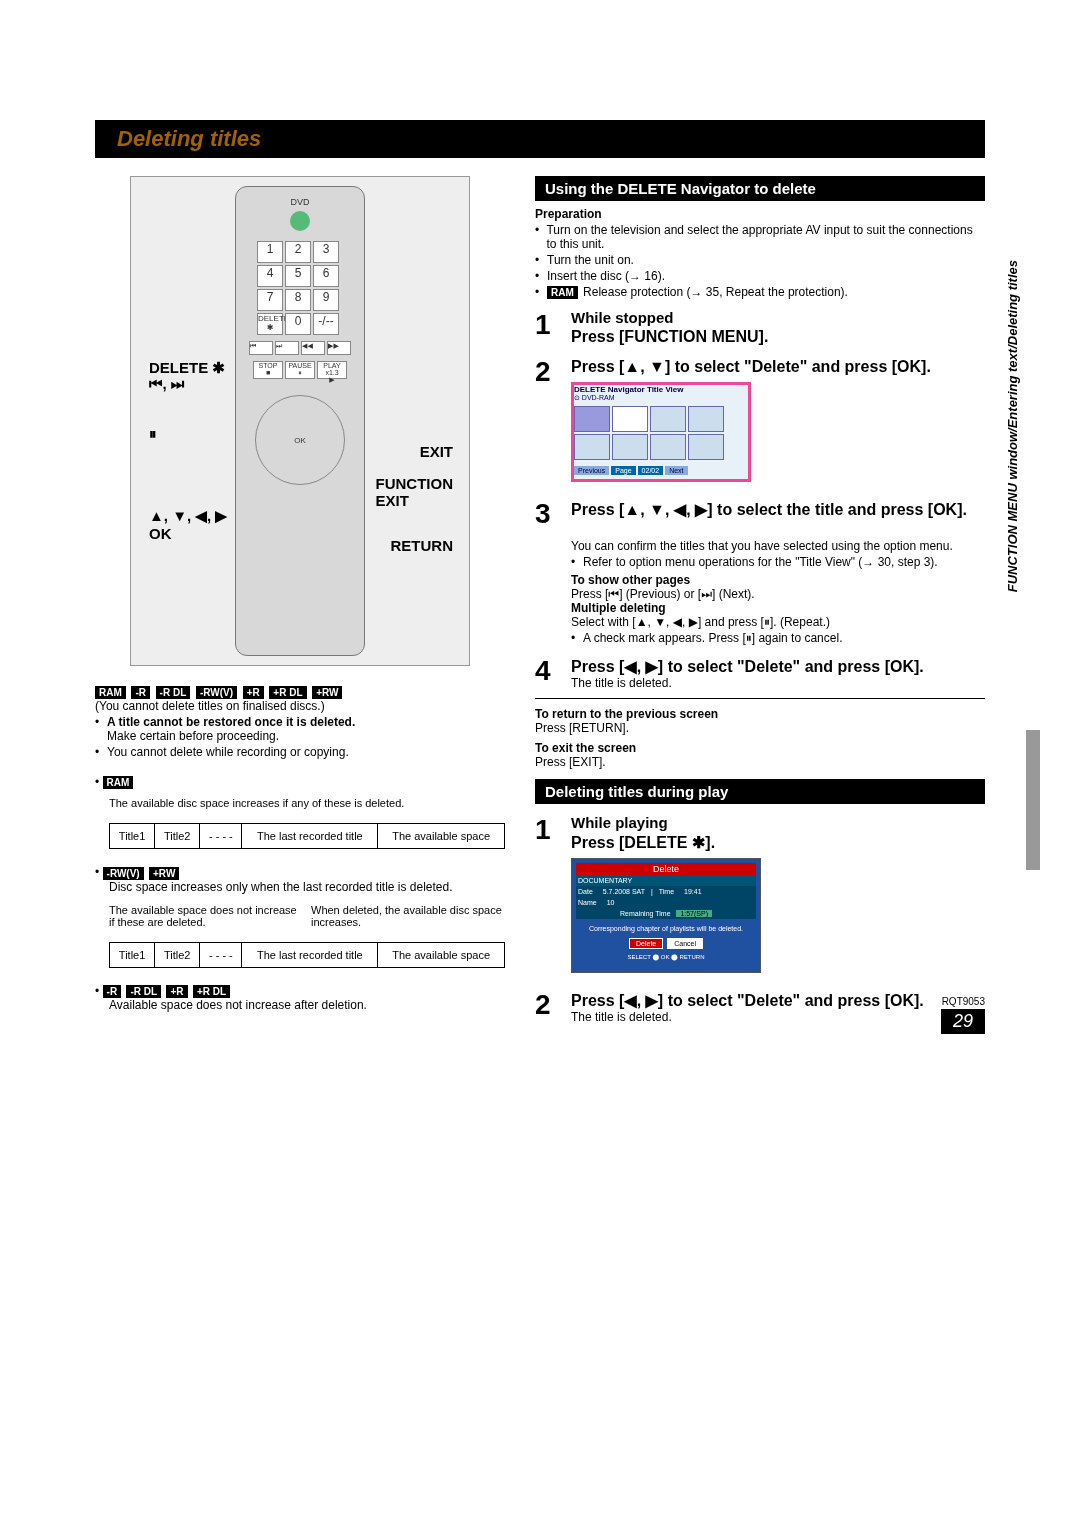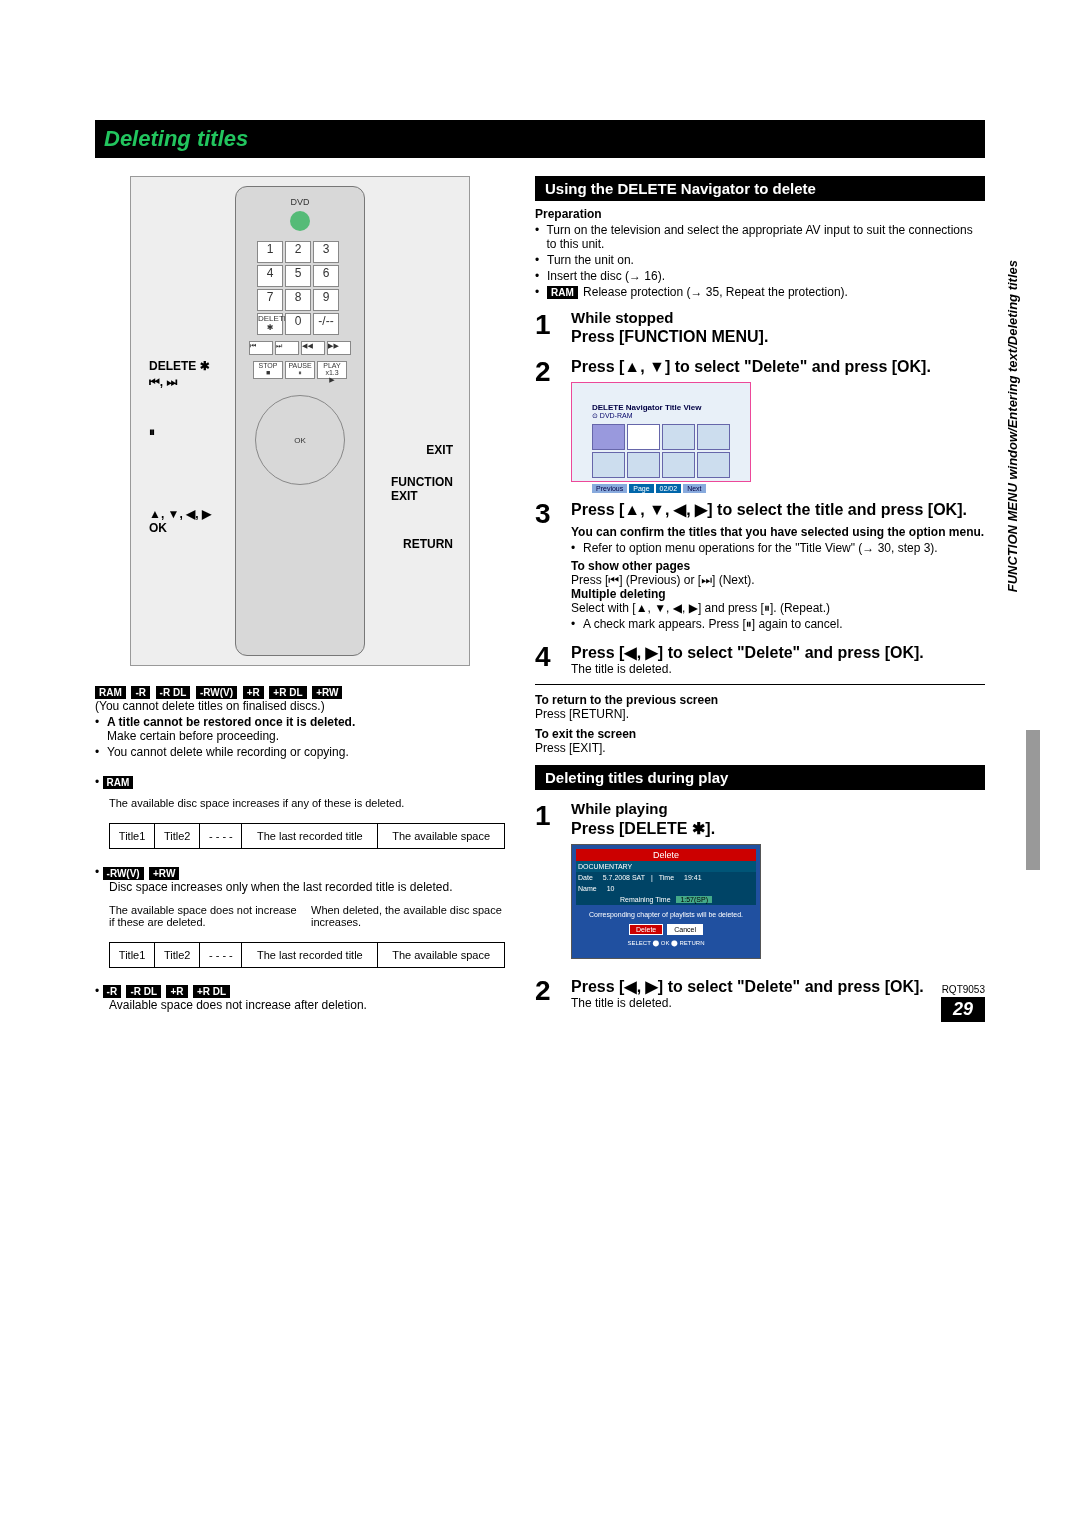--- a/index.html
+++ b/index.html
@@ -11,25 +11,25 @@
     position: relative;
     font-size: 13px;
     color: #000;
   }
   .page {
     padding: 120px 95px 60px 95px;
     position: relative;
   }
   .title-bar {
     background: #000;
-    color: #22c55e;
+    color: #a16207;
     font-size: 22px;
     font-weight: bold;
     font-style: italic;
-    padding: 6px 9px;
+    padding: 6px 22px;
     margin-bottom: 18px;
   }
   .columns {
     display: flex;
     gap: 30px;
   }
   .col-left { width: 410px; }
   .col-right { flex: 1; }
   .remote-img {
     width: 340px;
@@ -51,21 +51,21 @@
     border-radius: 12px;
     display: flex;
     flex-direction: column;
     align-items: center;
     font-size: 8px;
     color: #333;
     padding-top: 10px;
   }
   .remote-label {
     position: absolute;
-    font-size: 12px;
+    font-size: 15px;
     font-weight: bold;
   }
   .keypad { display: flex; flex-wrap: wrap; width: 86px; margin-top: 10px; gap:2px;}
   .keypad div { width:26px; height:22px; border:1px solid #888; background:#fff; text-align:center; font-size:12px;}
   .badge {
     display: inline-block;
     background: #000;
     color: #fff;
     font-size: 10px;
     font-weight: bold;
@@ -98,27 +98,27 @@
     font-size: 15px;
     padding: 4px 10px;
     margin-bottom: 6px;
   }
   .step-row { display: flex; gap: 10px; margin-top: 10px; }
   .step-num { font-size: 28px; font-weight: bold; width: 26px; }
   .step-body { flex: 1; }
   .step-title { font-size: 16px; font-weight: bold; margin-top:2px;}
   .step-sub { font-size: 15px; font-weight: bold; margin-bottom:2px;}
   .screenshot {
-    border: 1px solid #ec4899;
+    border: 3px solid #ec4899;
     background: #e8f0f8;
     width: 180px;
     height: 100px;
     margin: 6px 0 6px 0;
     font-size: 8px;
-    padding: 20px;
+    padding: 0;
     color:#004;
   }
   .screenshot2 {
     border: 1px solid #555;
     background: #2050a0;
     width: 190px;
     height: 115px;
     margin: 6px 0 6px 0;
     font-size: 8px;
     color:#fff;
@@ -149,21 +149,21 @@
   }
   .page-num-box {
     position: absolute;
     right: 95px;
     bottom: 50px;
     text-align: right;
   }
   .page-num {
     background: #000;
     color: #fff;
-    font-weight: bold;
+    font-weight: normal;
     font-style: italic;
     font-size: 18px;
     padding: 2px 12px;
     display: inline-block;
   }
   .rqt { font-size: 10px; margin-bottom: 2px;}
   .divider { border-top:1px solid #000; margin: 8px 0;}
 </style>
 </head>
 <body>
@@ -345,21 +345,21 @@
               <div style="background:#8ad;padding:1px 4px;">Next</div>
             </div>
           </div>
         </div>
       </div>
 
       <div class="step-row">
         <div class="step-num">3</div>
         <div class="step-body">
           <div class="step-title">Press [▲, ▼, ◀, ▶] to select the title and press [OK].</div>
-          <div class="small" style="margin-top:6px;font-weight:bold;">You can confirm the titles that you have selected using the option menu.</div>
+          <div class="small" style="margin-top:20px;">You can confirm the titles that you have selected using the option menu.</div>
           <div class="bullet-row small">
               <div class="dot">•</div>
               <div>Refer to option menu operations for the "Title View" (→ 30, step 3).</div>
             </div>
           <div class="small bold" style="margin-top:4px;">To show other pages</div>
           <div class="small">Press [⏮] (Previous) or [⏭] (Next).</div>
           <div class="small bold">Multiple deleting</div>
           <div class="small">Select with [▲, ▼, ◀, ▶] and press [⏸]. (Repeat.)</div>
           <div class="bullet-row small">
               <div class="dot">•</div>

